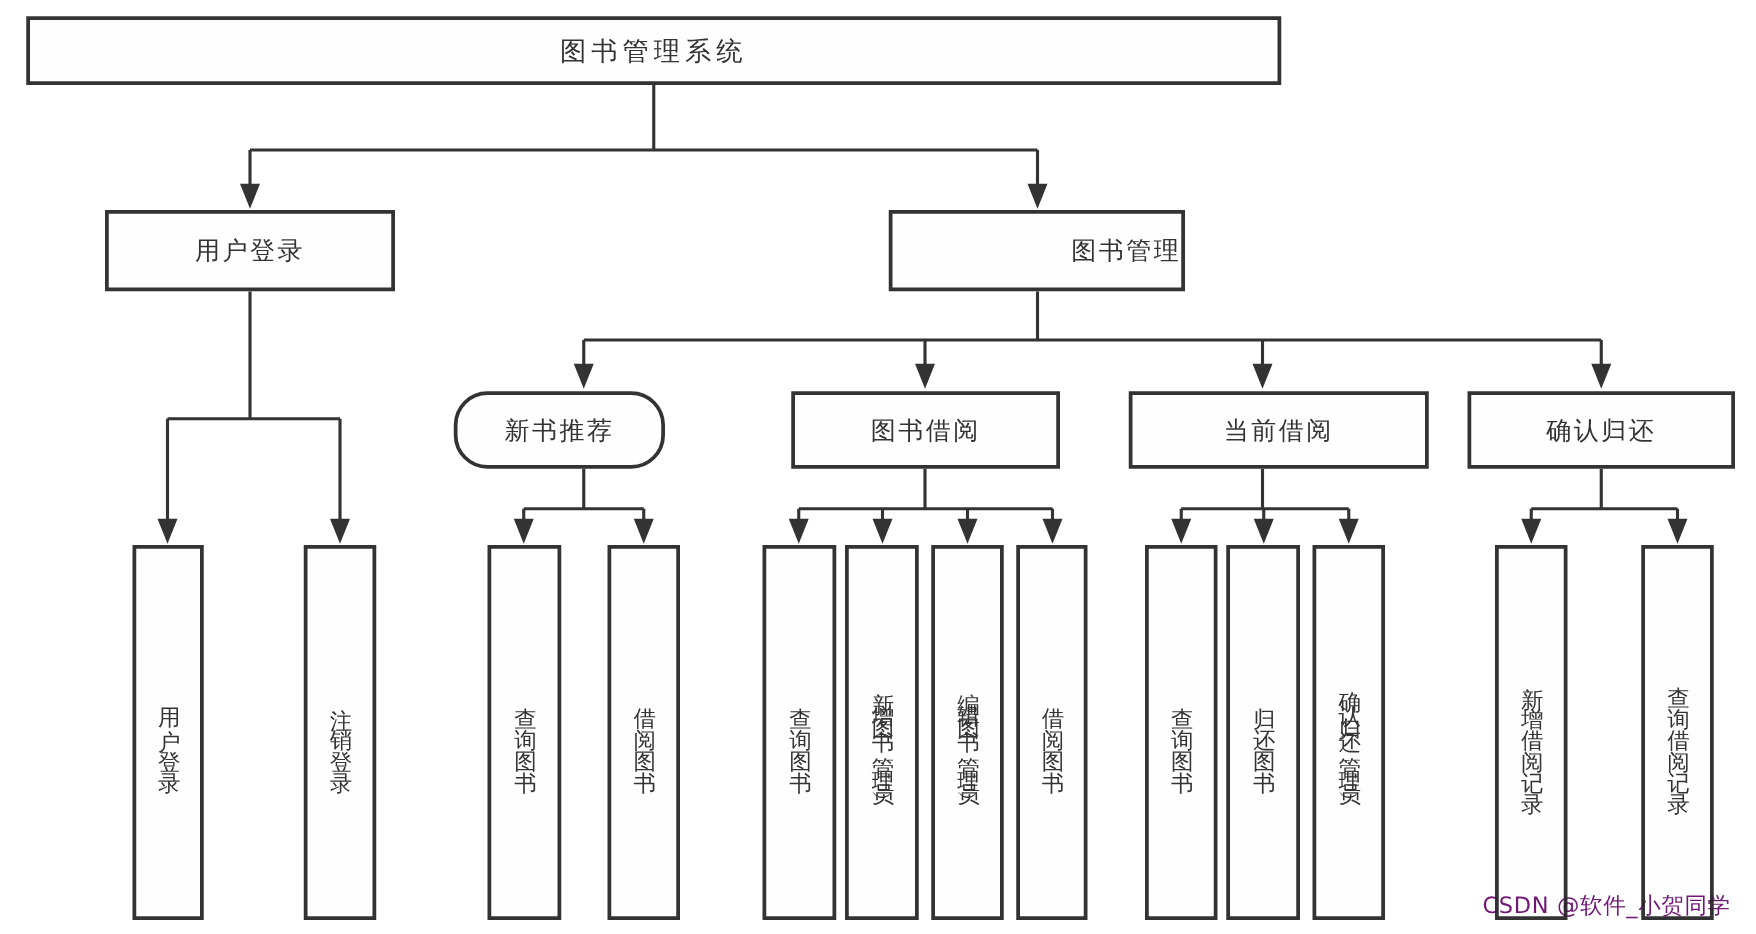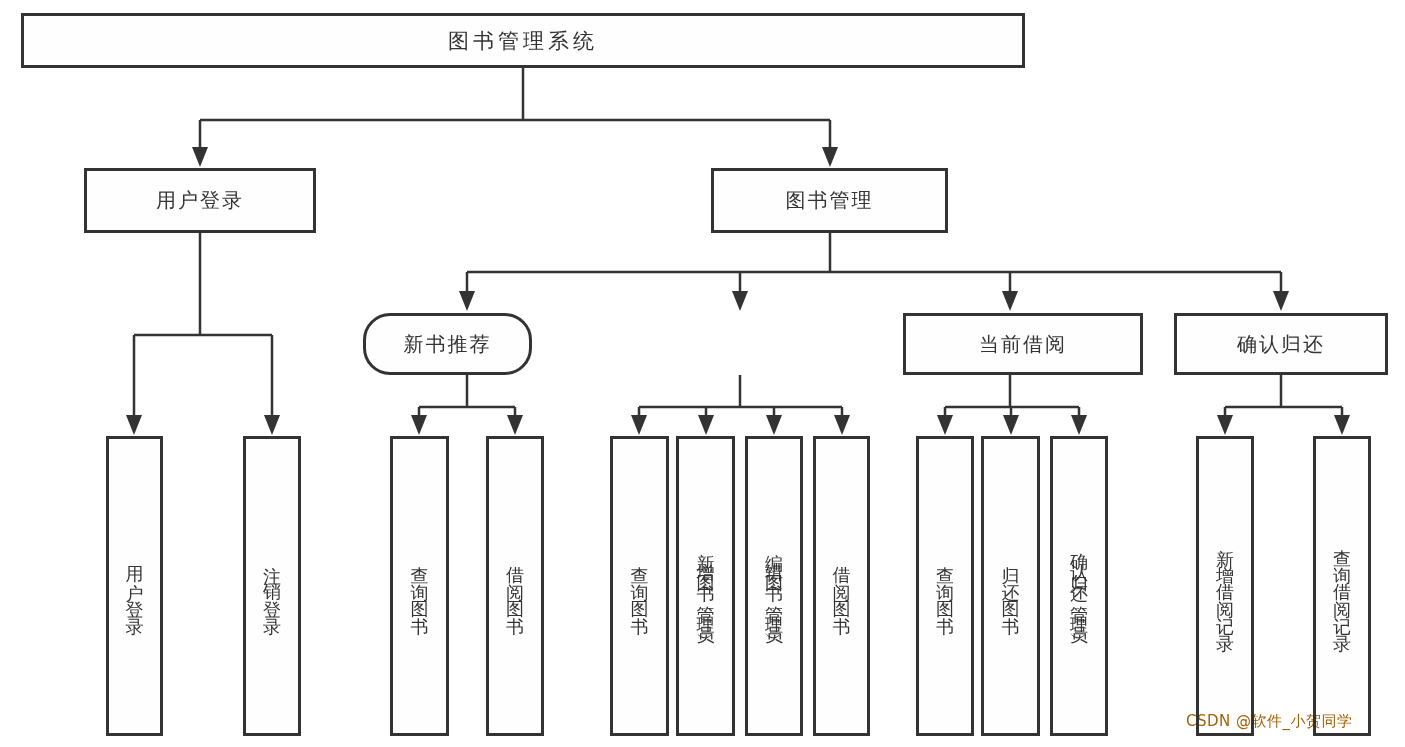--- a/index.html
+++ b/index.html
@@ -36,23 +36,23 @@
     font-size:18px;
     line-height:1.1;
     color:#333333;
     white-space:nowrap;
   }
   .sp-l{letter-spacing:0.95em;}
   .sp-s{letter-spacing:0.58em;}
   .watermark{
     position:absolute;
     left:1186px;top:712px;
-    font-size:15px;
+    font-size:18px;
     letter-spacing:0.5px;
-    color:#a16207;
+    color:#701a75;
     mix-blend-mode:darken;
     white-space:nowrap;
   }
 </style>
 </head>
 <body>
 
 <div class="canvas">
 
   <svg class="connectors" viewBox="0 0 1405 747" xmlns="http://www.w3.org/2000/svg">
@@ -88,26 +88,29 @@
     </g>
   </svg>
 
   <div class="hbox root-box" style="left:21px;top:13px;width:1004px;height:55px;">
     <span class="hlabel">图书管理系统</span>
   </div>
 
   <div class="hbox lvl2-box" style="left:84px;top:168px;width:232px;height:65px;">
     <span class="hlabel">用户登录</span>
   </div>
-  <div class="hbox lvl2-box" style="left:711px;top:168px;width:237px;height:65px;">
+  <div class="hbox lvl2-box" style="left:711px;top:168px;width:237px;height:65px;justify-content:flex-end;">
     <span class="hlabel">图书管理</span>
   </div>
 
   <div class="hbox lvl3-box" style="left:363px;top:313px;width:169px;height:62px;border-radius:27px;">
     <span class="hlabel">新书推荐</span>
+  </div>
+  <div class="hbox lvl3-box" style="left:633px;top:313px;width:215px;height:62px;">
+    <span class="hlabel">图书借阅</span>
   </div>
   <div class="hbox lvl3-box" style="left:903px;top:313px;width:240px;height:62px;">
     <span class="hlabel">当前借阅</span>
   </div>
   <div class="hbox lvl3-box" style="left:1174px;top:313px;width:214px;height:62px;">
     <span class="hlabel">确认归还</span>
   </div>
 
   <div class="vbox" style="left:106px;width:57px;">
     <span class="vlabel sp-l">用户登录</span>

